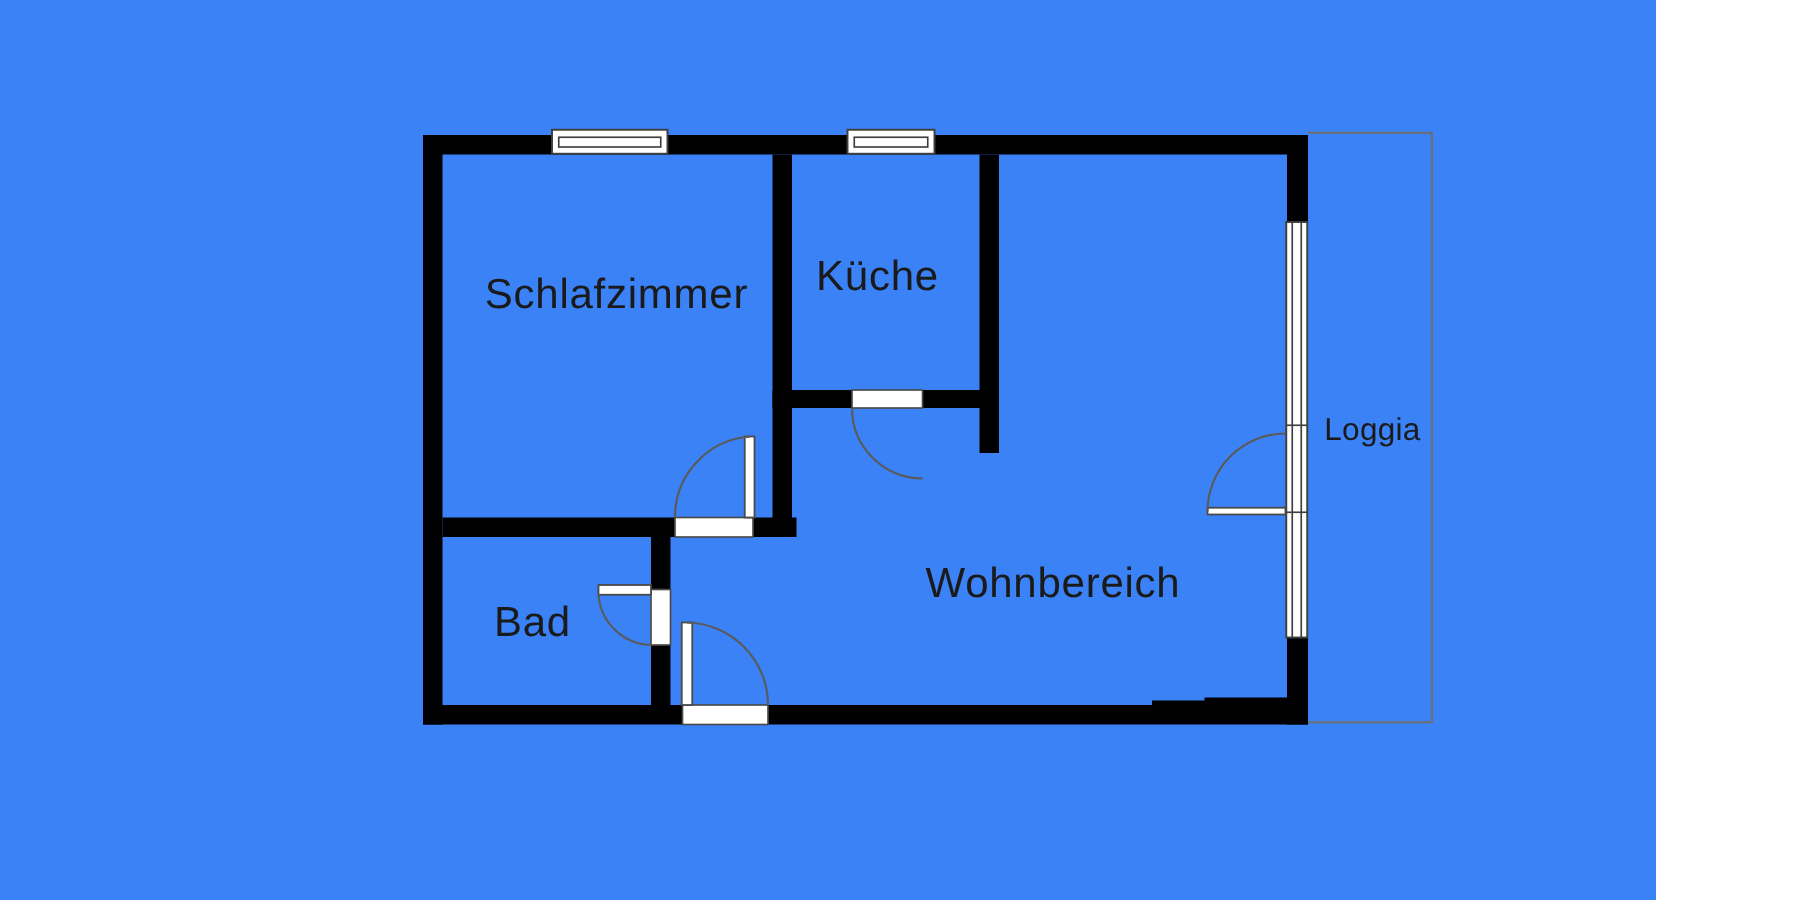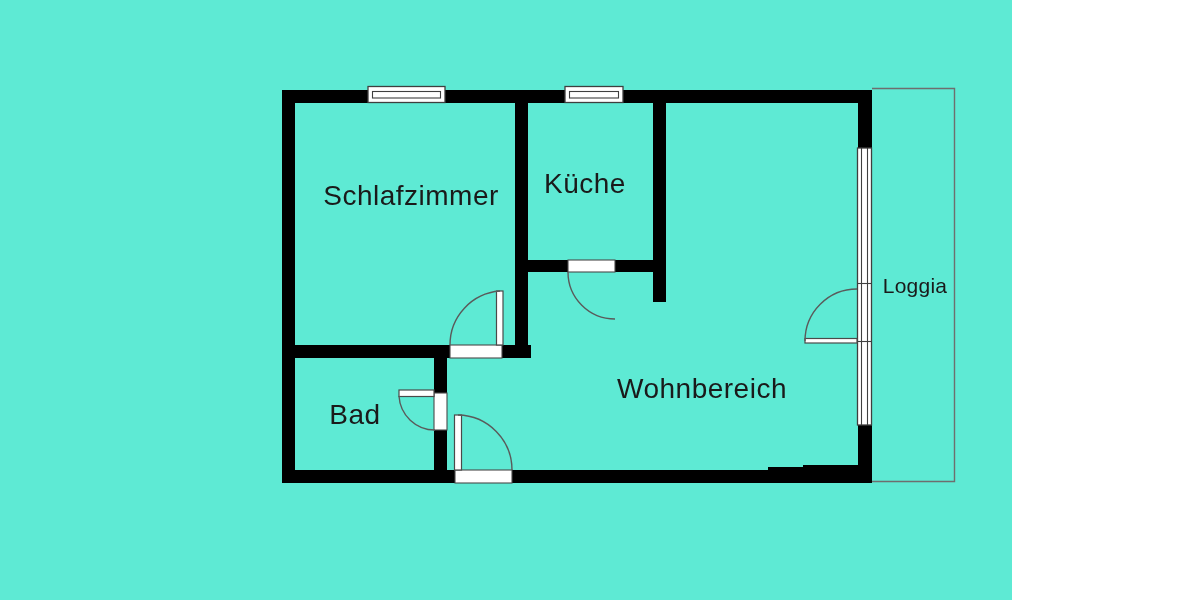--- a/index.html
+++ b/index.html
@@ -2,23 +2,23 @@
 <html><head>
 <meta charset="utf-8">
 <style>
   html, body {
     margin: 0;
     padding: 0;
     background: #ffffff;
   }
   .canvas {
     position: relative;
-    width: 1012px;
+    width: 1104px;
     height: 600px;
-    background: #5eead4;
+    background: #3b82f6;
     overflow: hidden;
     font-family: "Liberation Sans", sans-serif;
   }
   .plan-svg {
     position: absolute;
     left: 0;
     top: 0;
     width: 1200px;
     height: 600px;
   }

